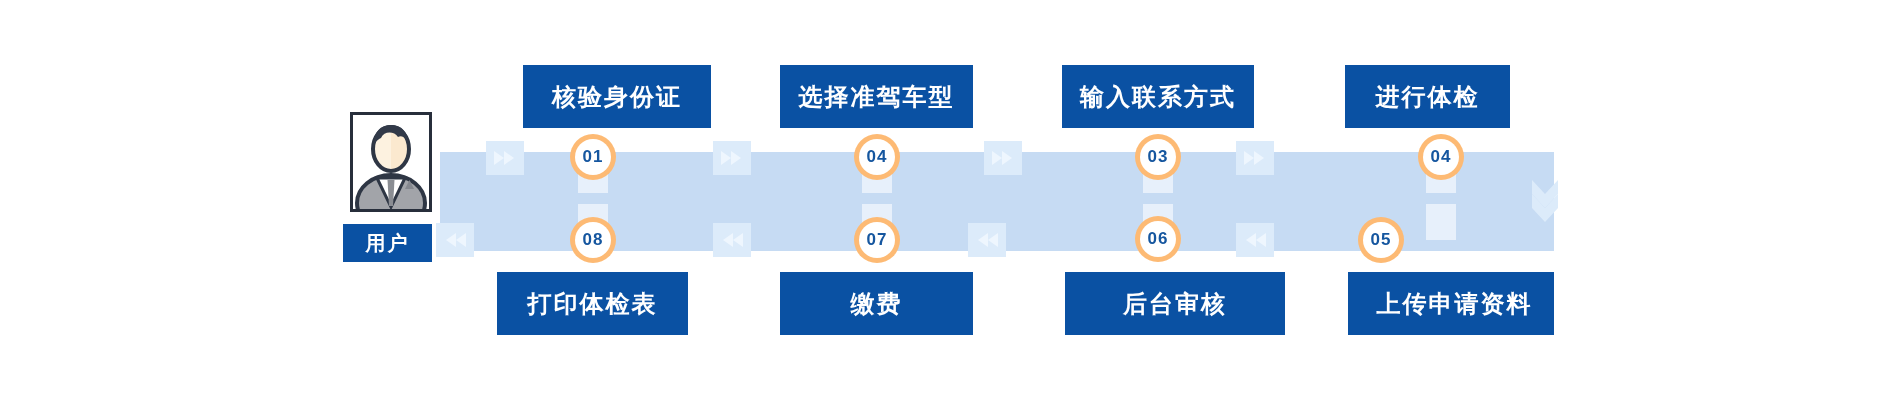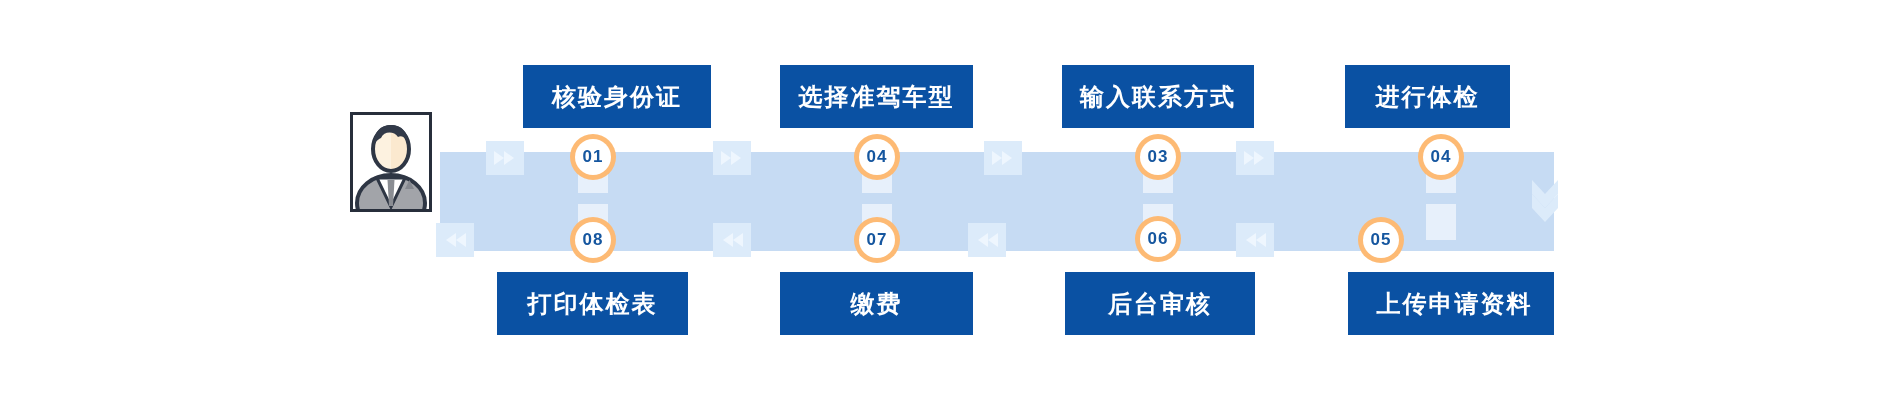--- a/index.html
+++ b/index.html
@@ -59,41 +59,44 @@
       <ellipse cx="38" cy="88" rx="34" ry="28" fill="#a2a4a9" stroke="#2e3644" stroke-width="4"></ellipse>
       <polygon points="24,63 38,92 52,63" fill="#ffffff" stroke="#2e3644" stroke-width="3"></polygon>
       <polygon points="34.5,65 41.5,65 40,91 36,91" fill="#8a8d93"></polygon>
       <polygon points="52,74 61,74 56.5,65" fill="#85888f"></polygon>
       <ellipse cx="38" cy="34" rx="18" ry="22" fill="#fbe9cf"></ellipse>
       <path d="M38,12 A18,22 0 0,0 38,56 Z" fill="#fdf2e0"></path>
       <ellipse cx="38" cy="34" rx="18" ry="22" fill="none" stroke="#2e3644" stroke-width="4"></ellipse>
       <path d="M20,34 C20,16 28,10 38,10 C48,10 56,16 56,34 C56,26 50,19 45,22 C41,16 31,16 28,23 C24,25 21,28 20,34 Z" fill="#323a49"></path>
     </svg>
   </div>
+  <div class="user-label">
+    <span>用户</span>
+  </div>
 
   <div class="step-box row-top" style="left:523px;width:188px;">
     <span>核验身份证</span>
   </div>
   <div class="step-box row-top" style="left:780px;width:193px;">
     <span>选择准驾车型</span>
   </div>
   <div class="step-box row-top" style="left:1062px;width:192px;">
     <span>输入联系方式</span>
   </div>
   <div class="step-box row-top" style="left:1345px;width:165px;">
     <span>进行体检</span>
   </div>
 
   <div class="step-box row-bottom" style="left:497px;width:191px;">
     <span>打印体检表</span>
   </div>
   <div class="step-box row-bottom" style="left:780px;width:193px;">
     <span>缴费</span>
   </div>
-  <div class="step-box row-bottom" style="left:1065px;width:190px;">
+  <div class="step-box row-bottom" style="left:1065px;width:220px;">
     <span>后台审核</span>
   </div>
   <div class="step-box row-bottom" style="left:1348px;width:199px;padding-left:7px;">
     <span>上传申请资料</span>
   </div>
 
   <div class="stem" style="left:578px;top:157px;height:36px;"></div>
   <div class="stem" style="left:862px;top:157px;height:36px;"></div>
   <div class="stem" style="left:1143px;top:157px;height:36px;"></div>
   <div class="stem" style="left:1426px;top:157px;height:36px;"></div>

